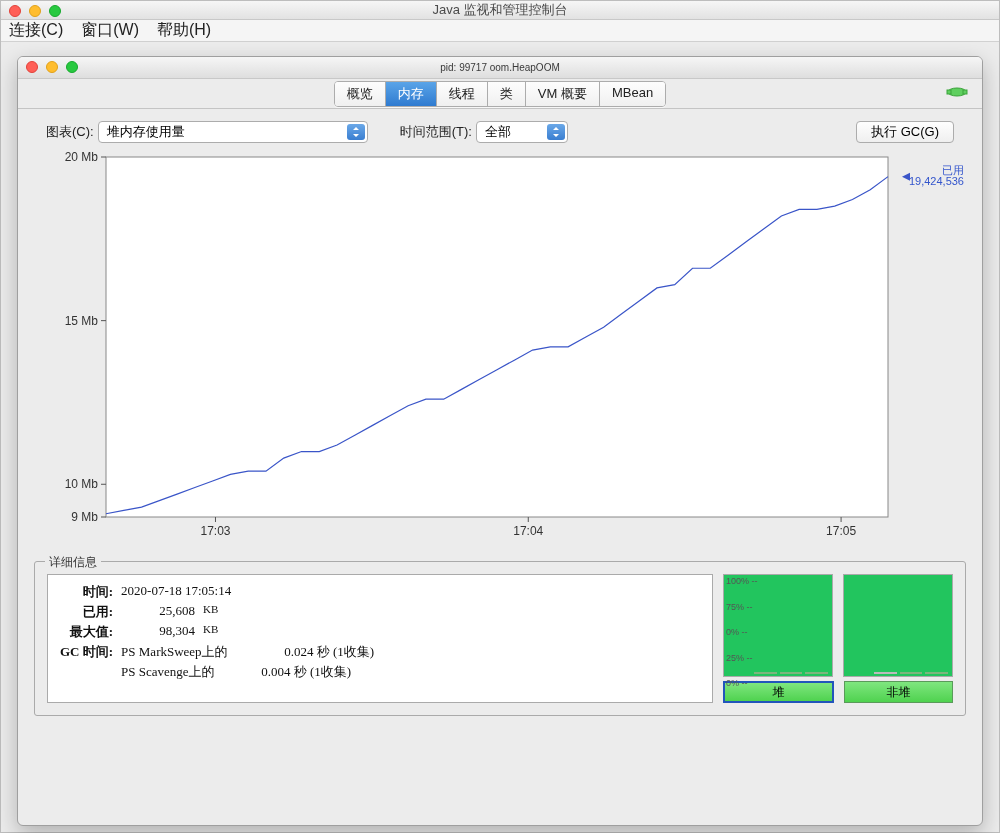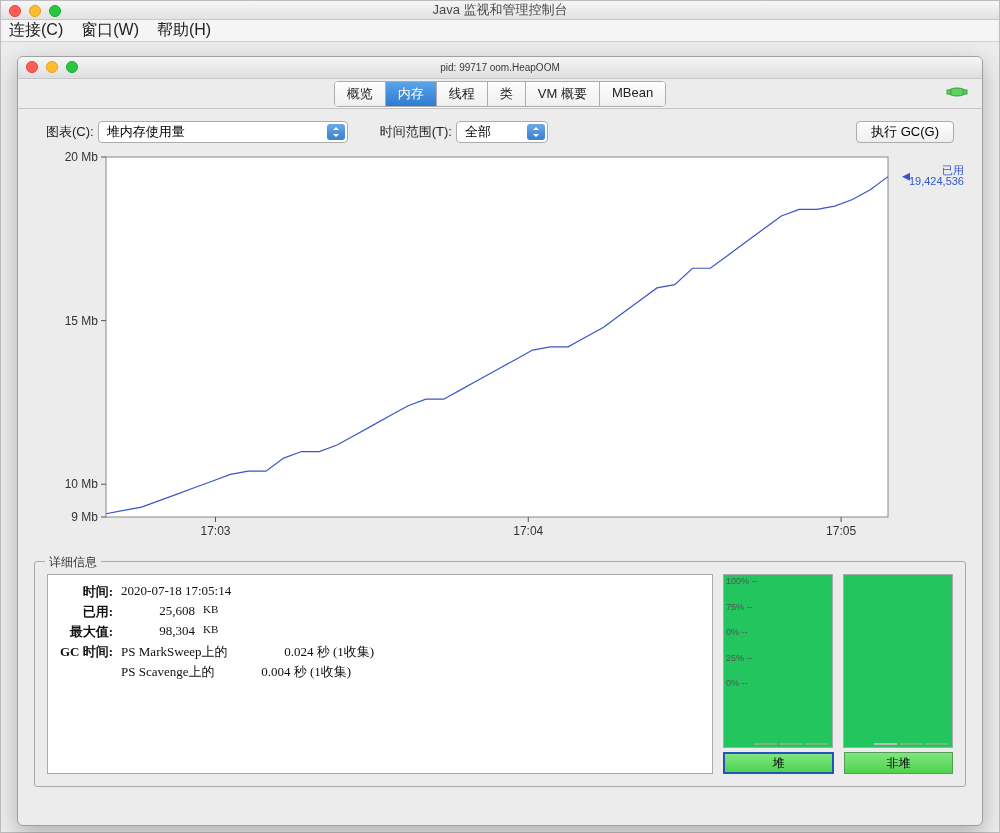--- a/index.html
+++ b/index.html
@@ -170,21 +170,21 @@
     right: 2px;
     font-size: 11px;
     color: #3355cc;
   }
   .details-box {
     margin: 0 16px 16px 16px;
     border: 1px solid #aaa;
     border-radius: 3px;
     position: relative;
     padding: 12px 12px 12px 12px;
-    height: 226px;
+    height: 155px;
   }
   .details-title {
     position: absolute;
     top: -8px; left: 10px;
     background: #ececec;
     padding: 0 4px;
     font-size: 12px;
     color: #333;
   }
   .details-content {
@@ -299,21 +299,21 @@
           <svg viewBox="0 0 22 14">
               <ellipse cx="11" cy="7" rx="9" ry="4" fill="#5fcf5f" stroke="#3aa33a"></ellipse>
               <rect x="1" y="5" width="4" height="4" fill="#5fcf5f" stroke="#3aa33a"></rect>
               <rect x="17" y="5" width="4" height="4" fill="#5fcf5f" stroke="#3aa33a"></rect>
             </svg>
         </div>
       </div>
 
       <div class="controls">
         <label>图表(C):</label>
-        <div class="select" style="width:250px">
+        <div class="select" style="width:270px">
           <span>堆内存使用量</span>
           <div class="caret">
             <svg viewBox="0 0 8 10">
                 <path d="M4 0 L7 3 L1 3 Z M4 10 L7 7 L1 7 Z" fill="#fff"></path>
               </svg>
           </div>
         </div>
         <div style="width:24px"></div>
         <label>时间范围(T):</label>
         <div class="select" style="width:92px">

